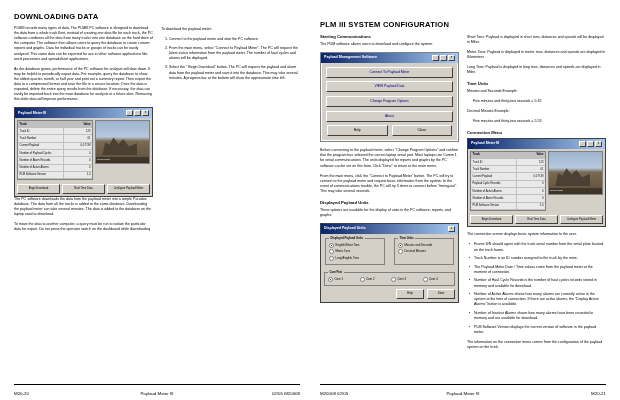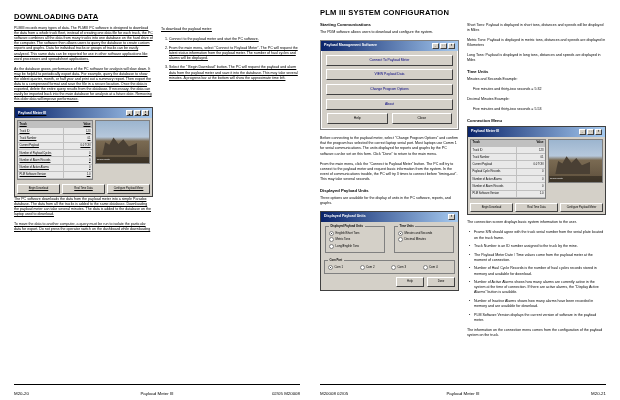--- a/index.html
+++ b/index.html
@@ -3,22 +3,22 @@
 <meta charset="utf-8">
 <style>
   html,body{margin:0;padding:0;background:#b8b8b8;}
   body{font-family:"Liberation Sans",sans-serif;}
   .page{
     position:relative;width:620px;height:400px;background:#ffffff;
     box-sizing:border-box;overflow:hidden;
   }
   .spread{display:flex;height:400px;}
   .leaf{width:310px;height:400px;box-sizing:border-box;position:relative;background:#fff;}
-  .leaf.left{padding:14px 10px 0 14px;text-decoration:underline;}
-  .leaf.right{padding:10px 14px 0 10px;}
+  .leaf.left{padding:14px 10px 0 14px;}
+  .leaf.right{padding:22px 14px 0 10px;}
   .cols{display:flex;gap:8px;height:352px;}
   .col{width:143px;font-size:3.6px;line-height:5.1px;color:#000;}
   .col.right-col{width:143px;}
   h1.head{
     font-size:7.6px;font-weight:bold;letter-spacing:.2px;margin:0 0 7px 0;
     color:#000;text-transform:uppercase;
   }
   .sub{font-size:4.2px;font-weight:bold;margin:0 0 3px 0;}
   .sub.sp{margin-top:6px;}
   p{margin:0 0 5px 0;}

